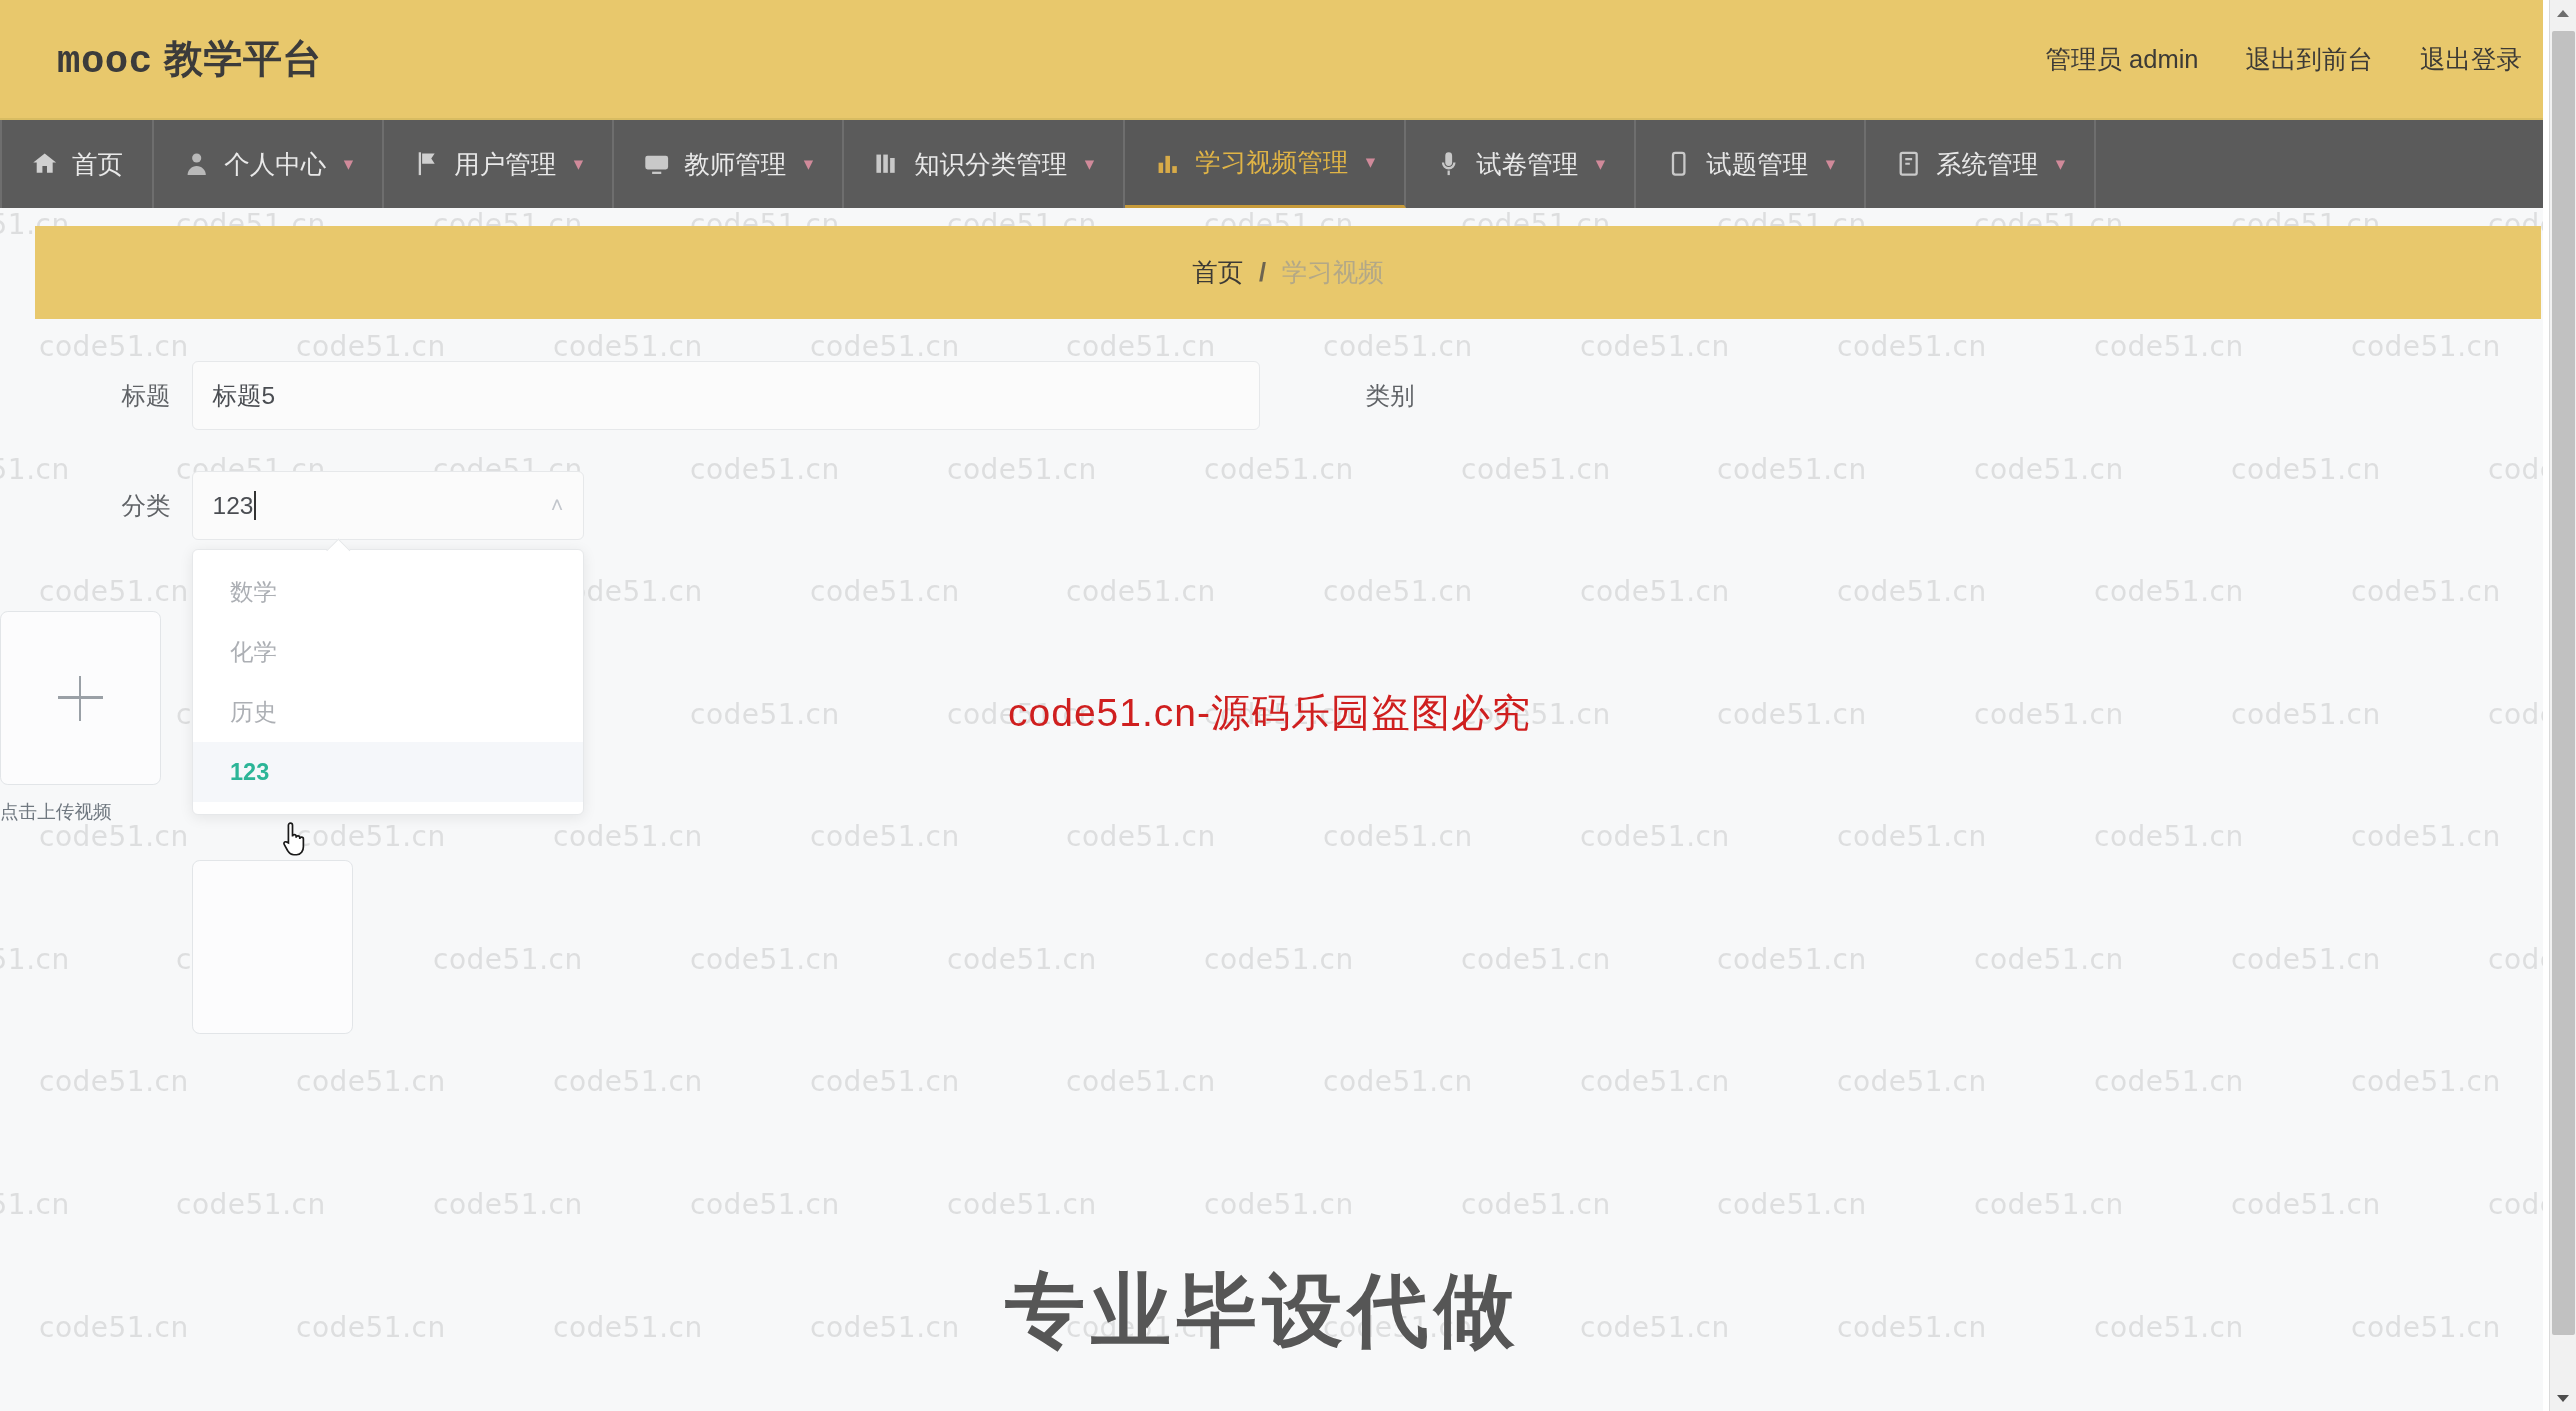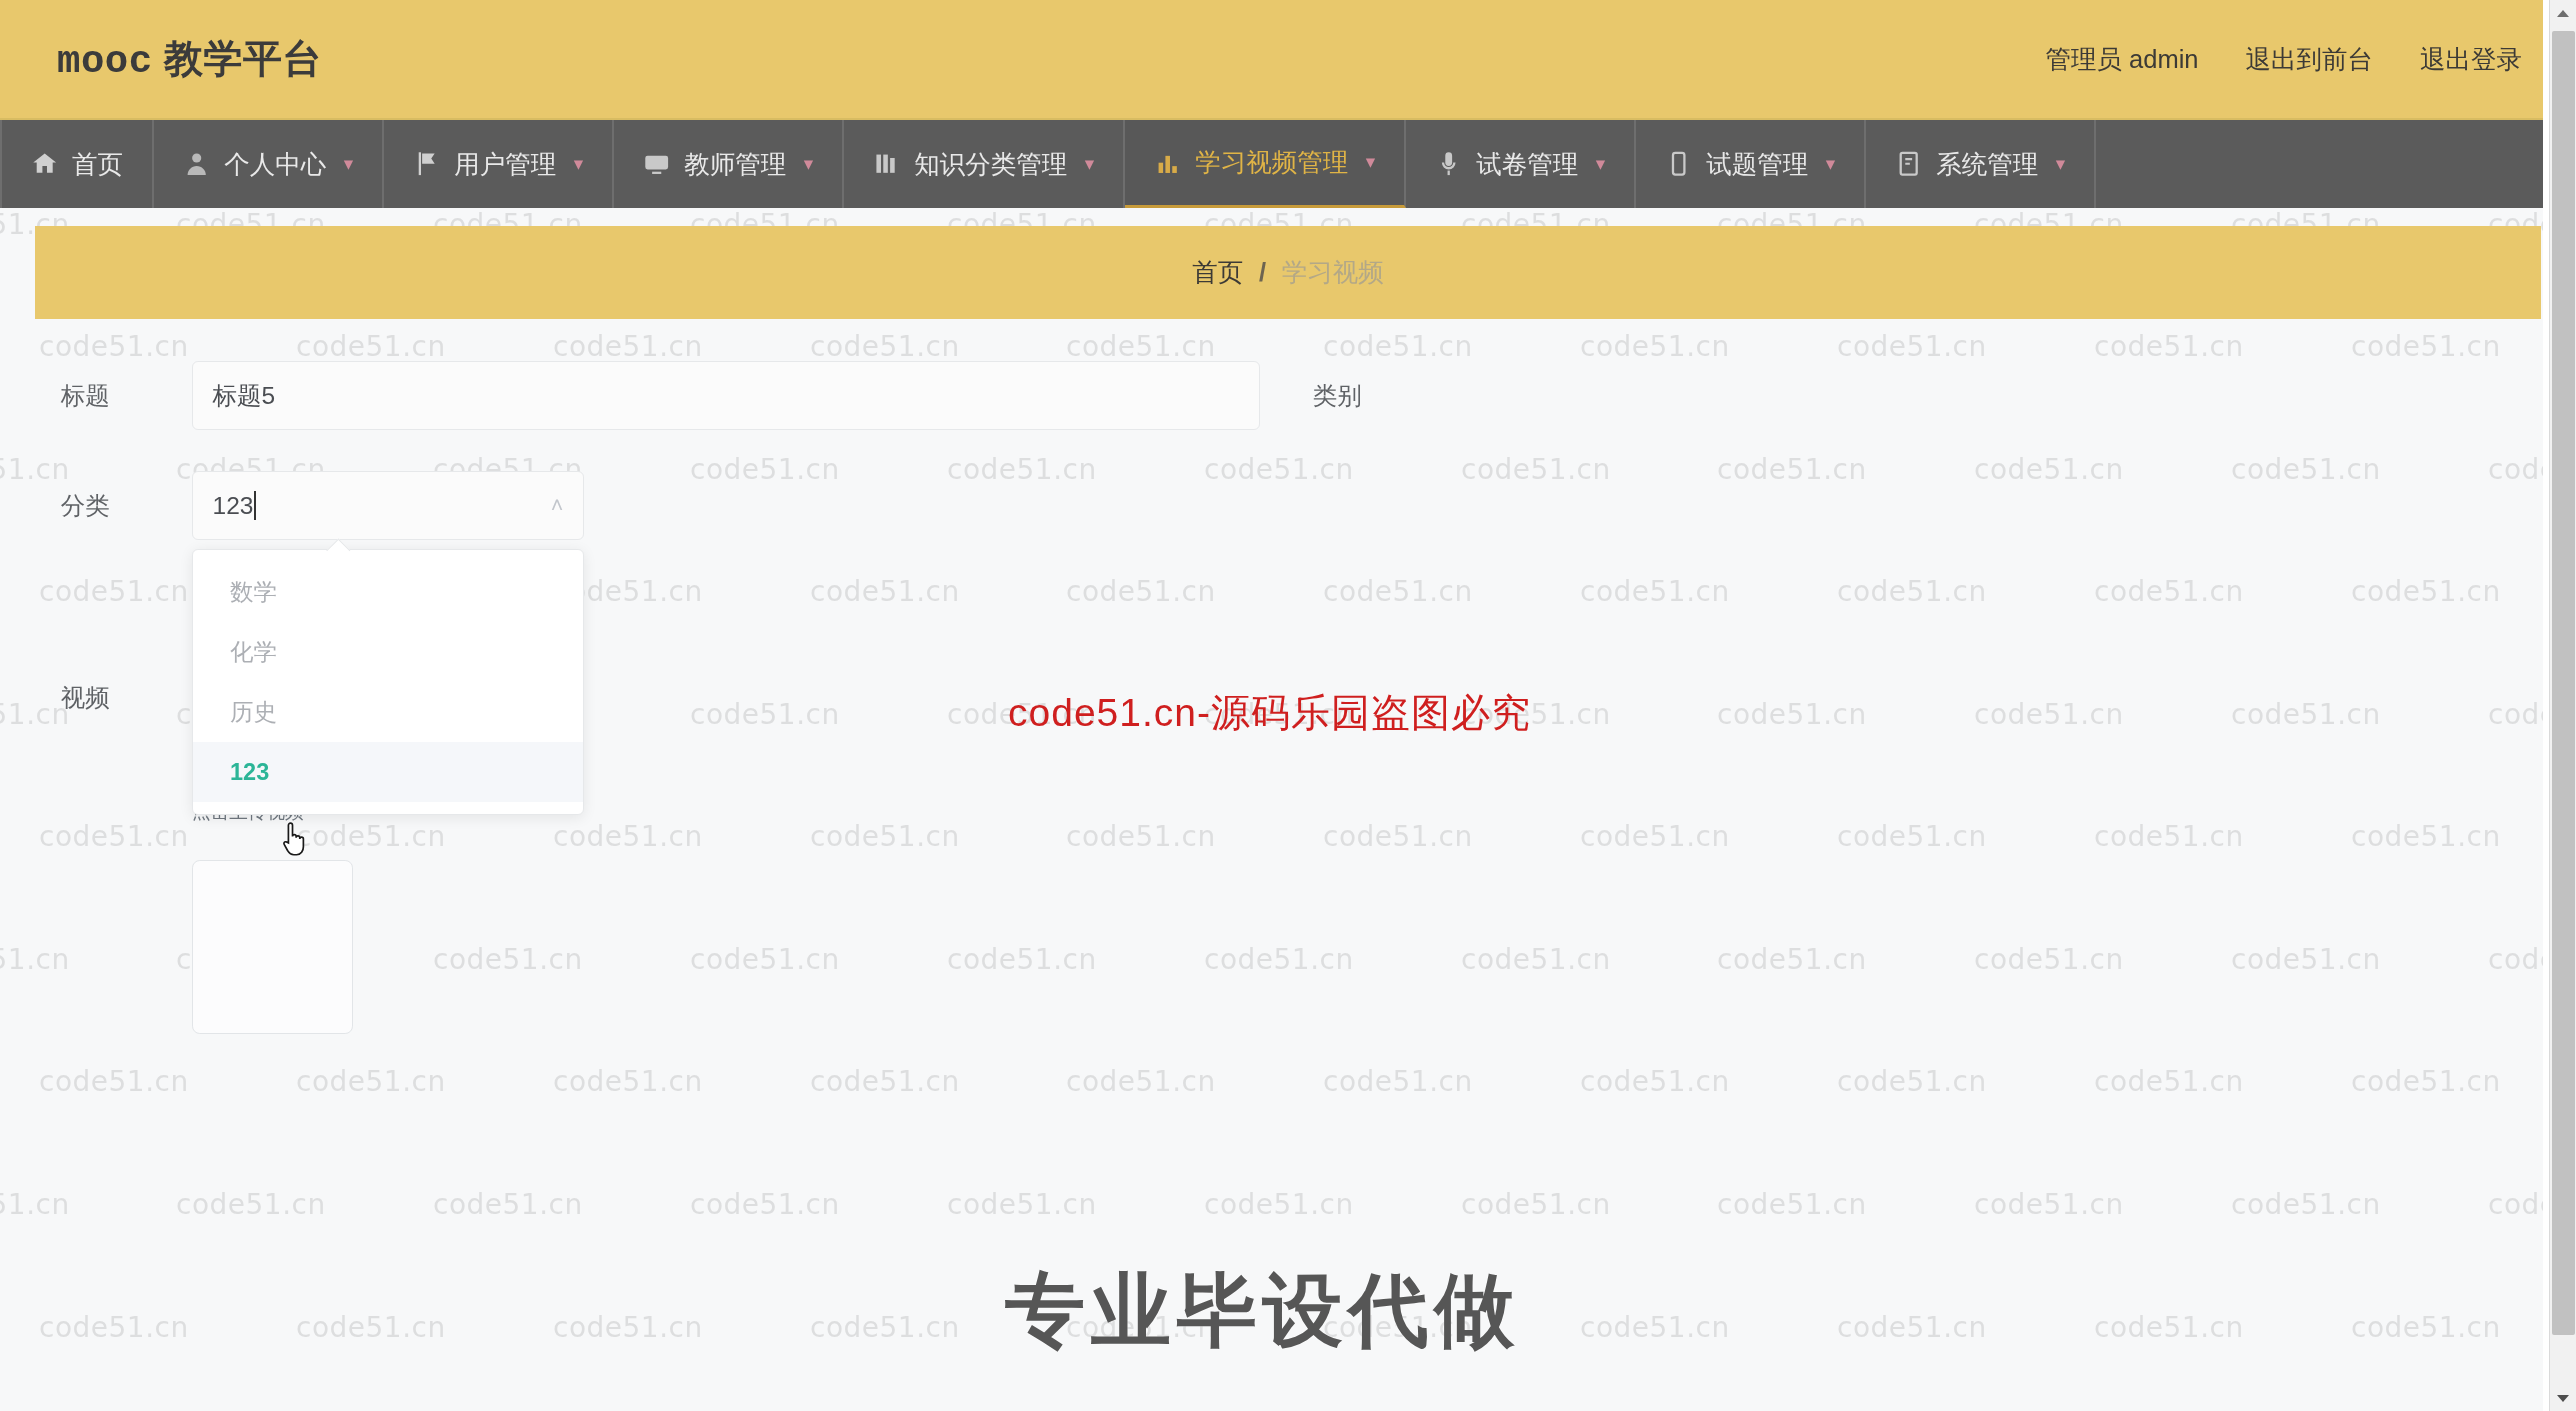--- a/index.html
+++ b/index.html
@@ -129,21 +129,21 @@
     padding: 33px 0 0 0;
     z-index: 8;
   }
   .row {
     display: flex;
     align-items: flex-start;
     position: relative;
   }
   .flabel {
     width: 192px;
-    text-align: center;
+    text-align: right;
     padding-right: 21.6px;
     font-size: 24.5px;
     color: #5f6266;
     line-height: 69px;
     flex: 0 0 auto;
   }
   .fctl { position: relative; }
 
   .inp {
     width: 1068px;
@@ -479,21 +479,20 @@
           <div class="opt">数学</div>
           <div class="opt">化学</div>
           <div class="opt">历史</div>
           <div class="opt sel">123</div>
         </div>
       </div>
     </div>
 
 
     <div class="row" style="margin-top:71px;">
-      <div class="flabel" style="line-height:174px;">视频</div>
       <div class="fctl up-group">
         <div class="upbox tall">
           <span class="plus"></span>
         </div>
         <div class="uphint">点击上传视频</div>
       </div>
     </div>
 
     <div class="row" style="margin-top:35px;">
       <div class="flabel"></div>

